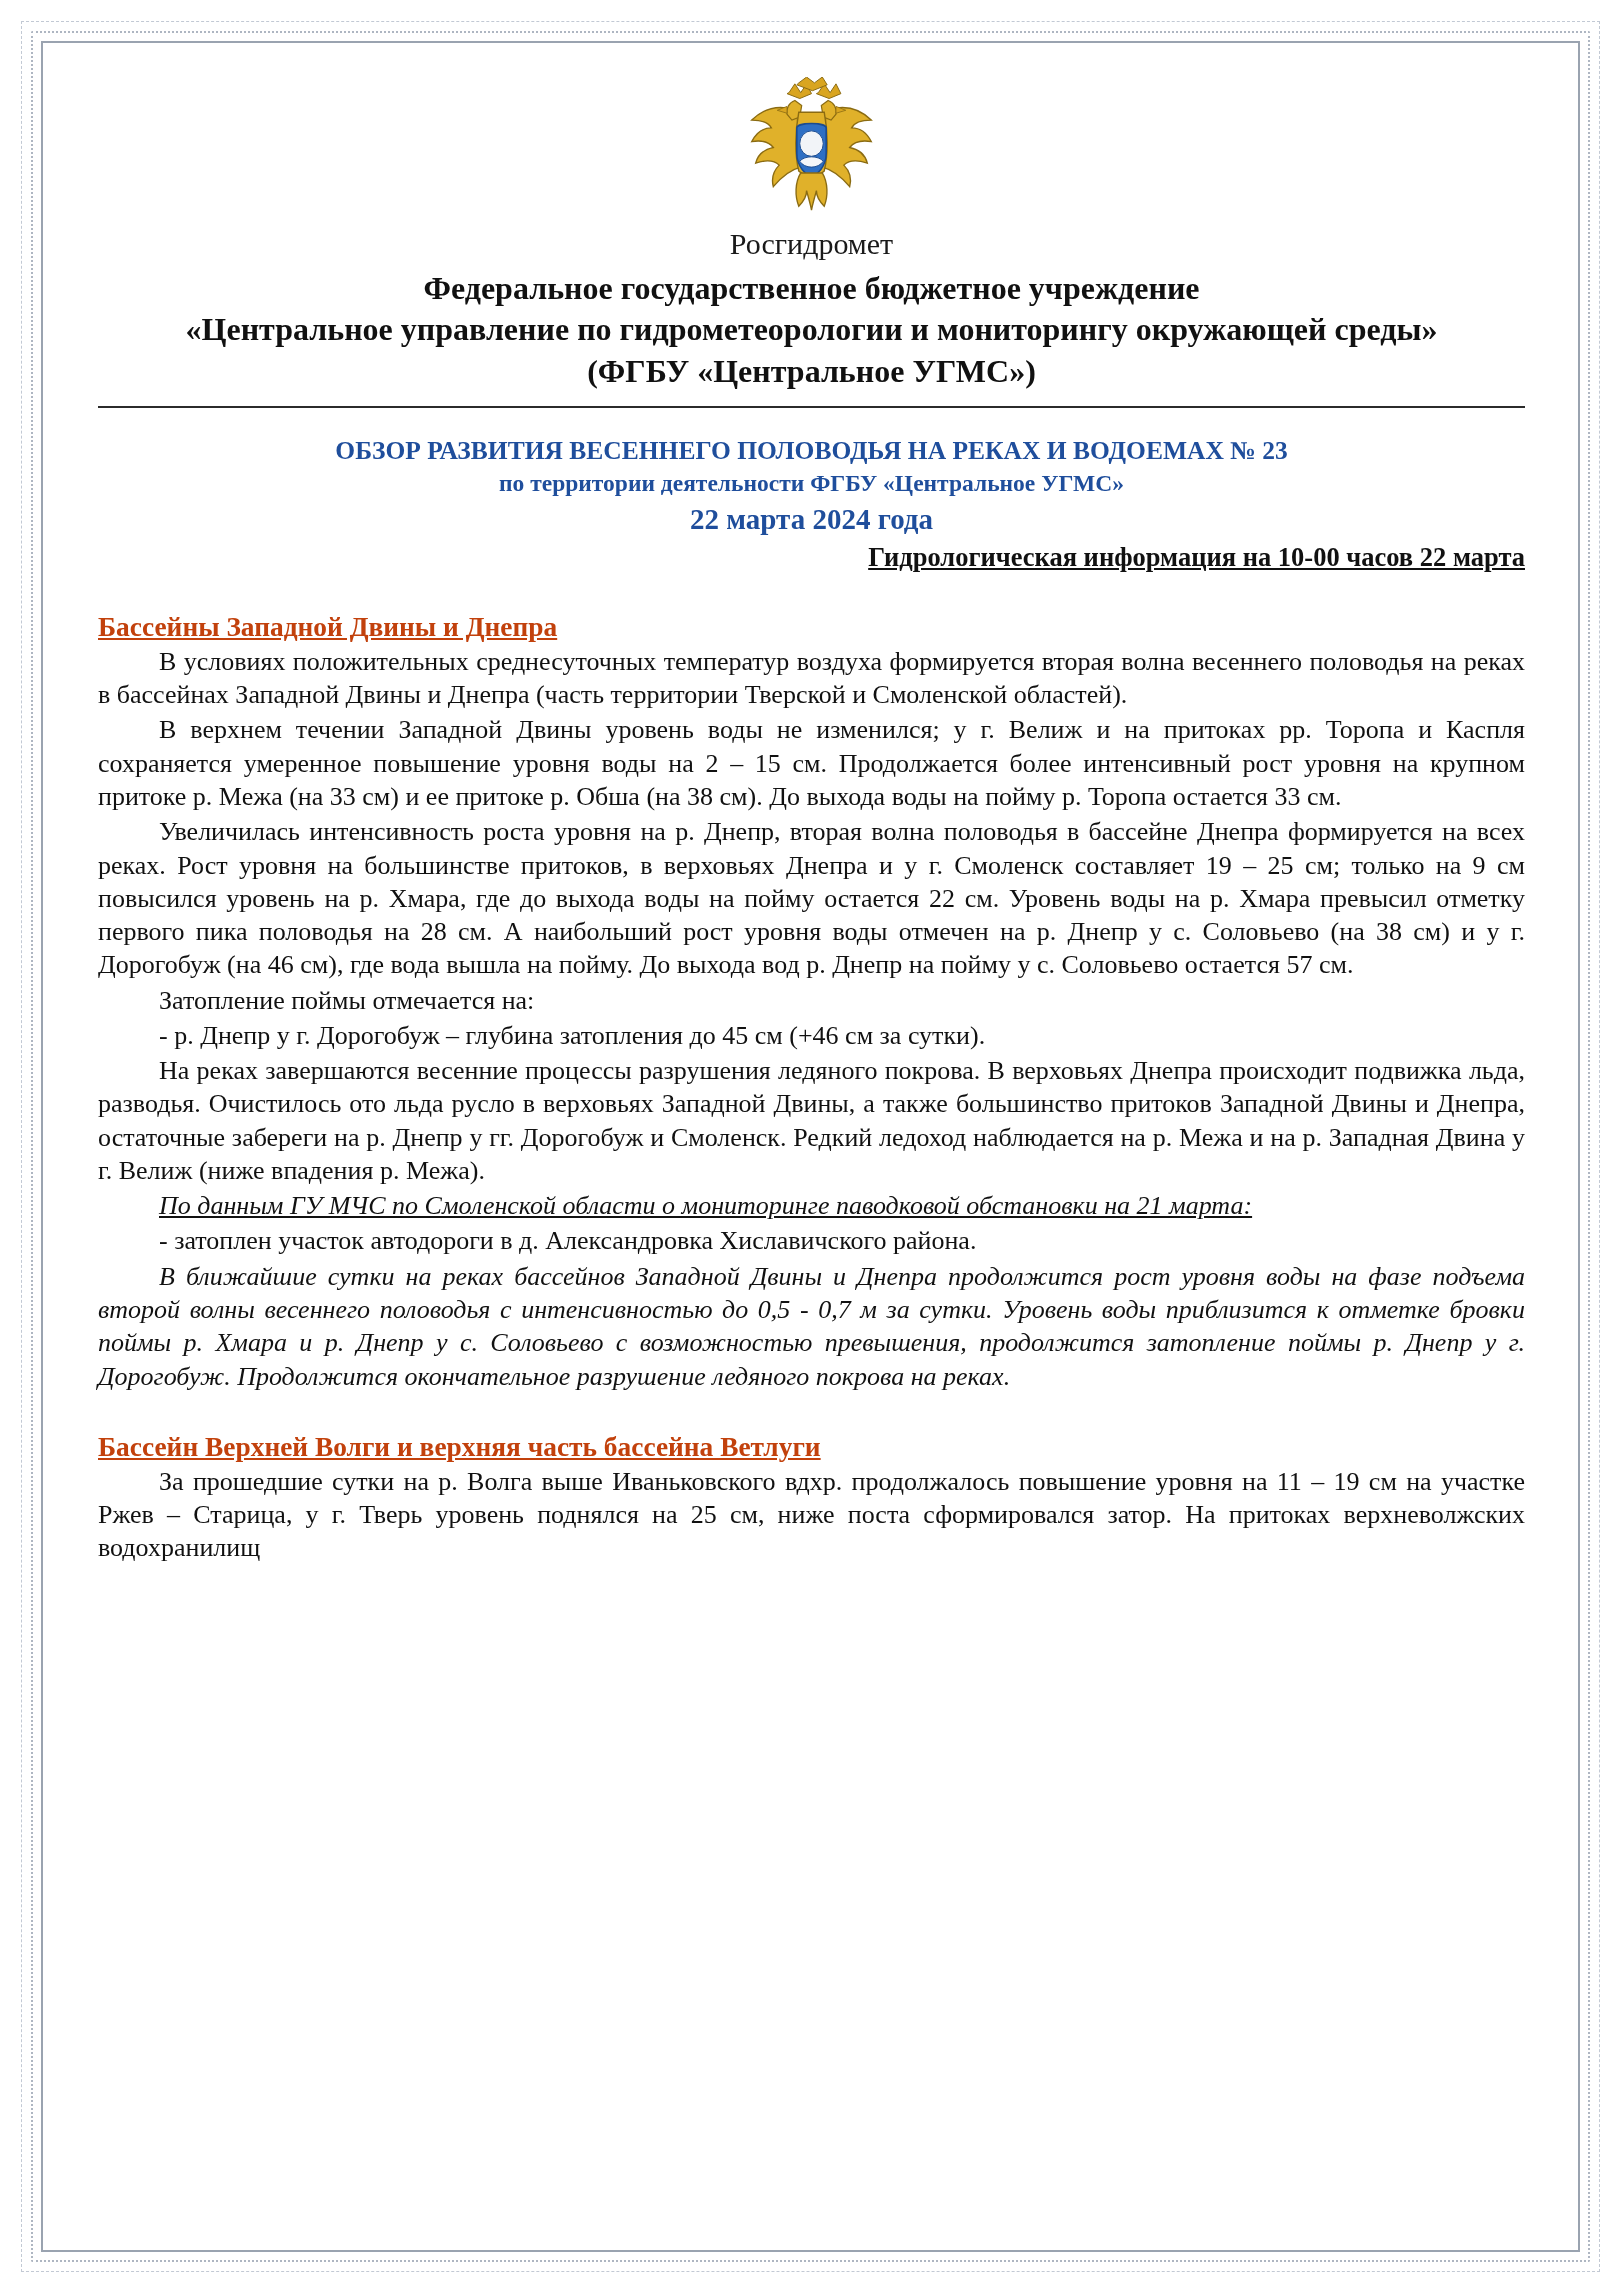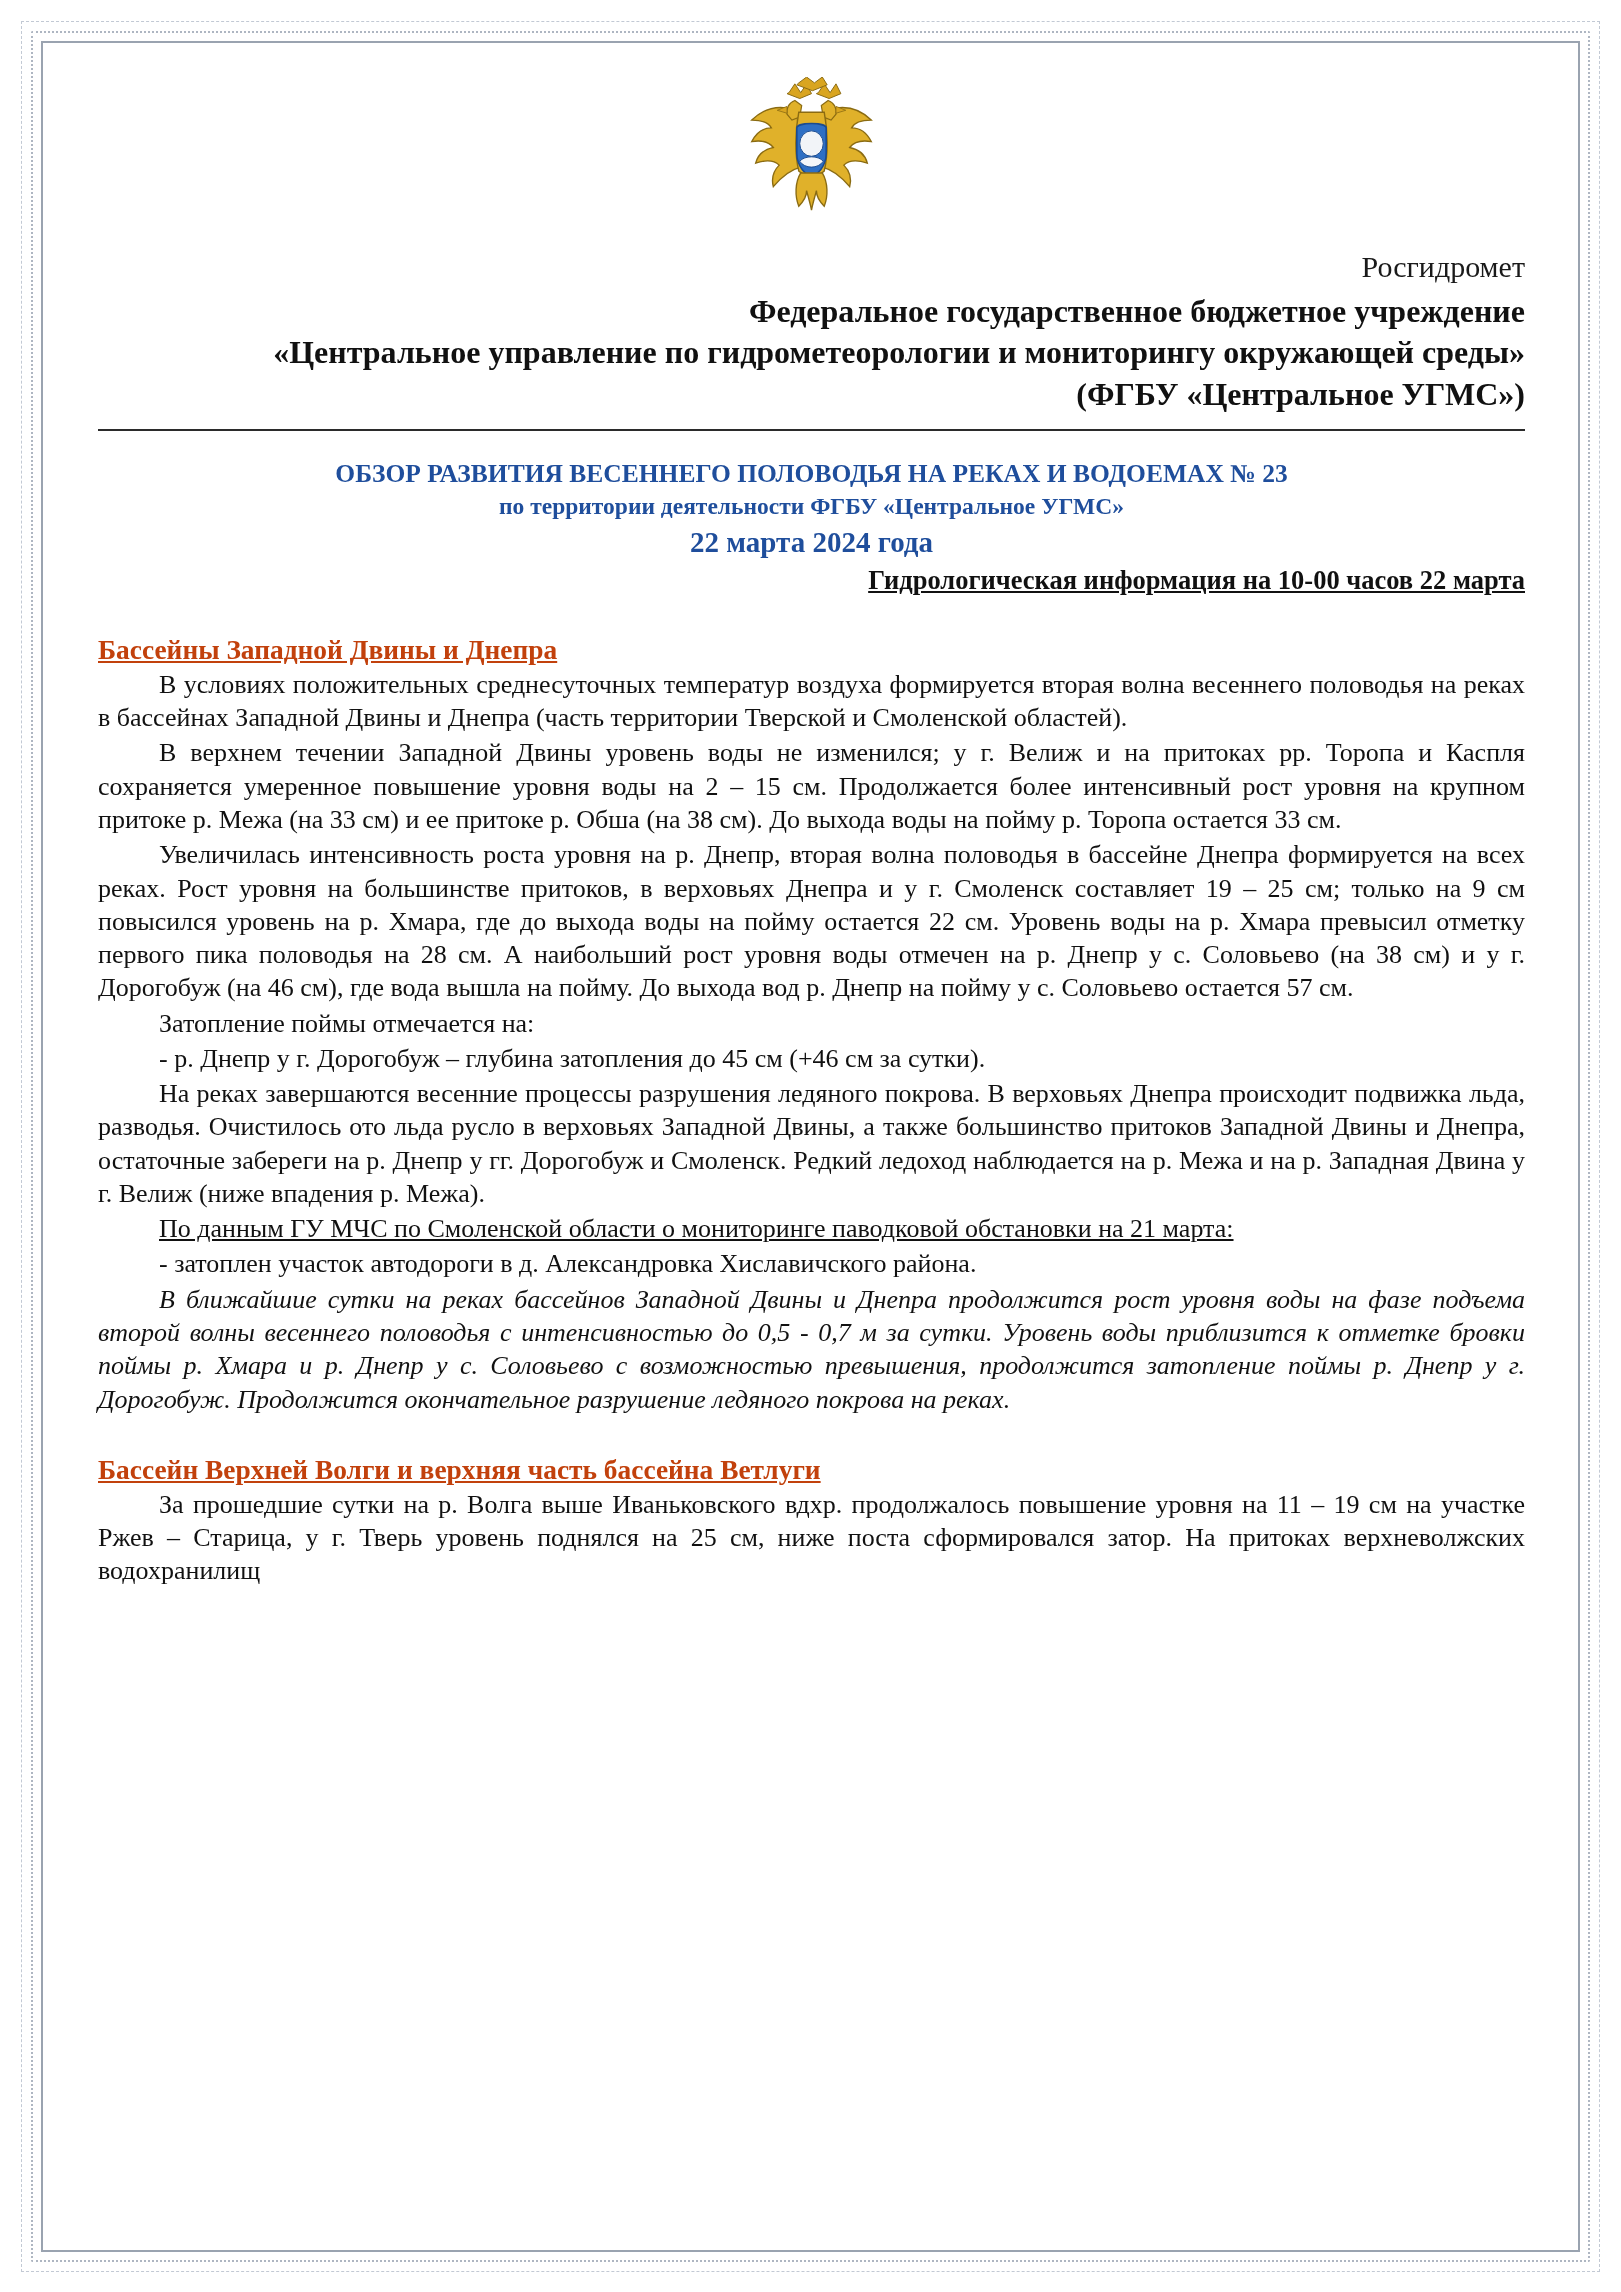--- a/index.html
+++ b/index.html
@@ -54,22 +54,22 @@
     margin-top: 7.8px;
     height: 147px;
   }
   .emblem {
     display: inline-block;
     width: 147px;
     height: 142px;
   }
 
   .org-block {
-    text-align: right;
-    margin-top: 25px;
+    text-align: center;
+    margin-top: 2px;
     font-family: Liberation Serif, serif;
   }
   .org-name {
     font-size: 30px;
     line-height: 1.2;
     color: #1a1a1a;
     margin-bottom: 5.9px;
   }
   .org-line {
     font-size: 32px;
@@ -129,21 +129,21 @@
     line-height: 1.28;
     text-align: justify;
     text-justify: inter-word;
     margin: 2px 0 0 0;
     text-indent: 61px;
     color: #111;
   }
   p.italic {
     font-style: italic;
   }
-  .u { text-decoration: underline; }
+  .u { text-decoration: underline; font-style: italic; }
   .sect-gap { margin-top: 33px; }
 </style>
 </head>
 <body>
 
 <div class="page">
   <div class="frame"></div>
 
   <div class="content">
 

